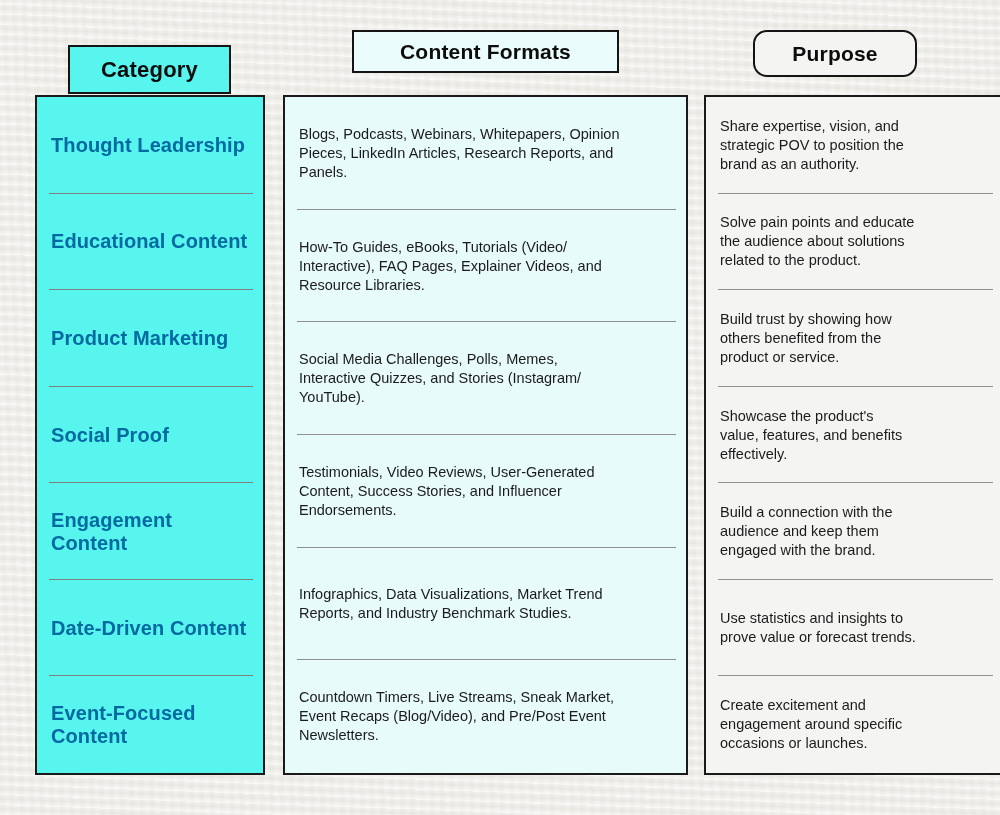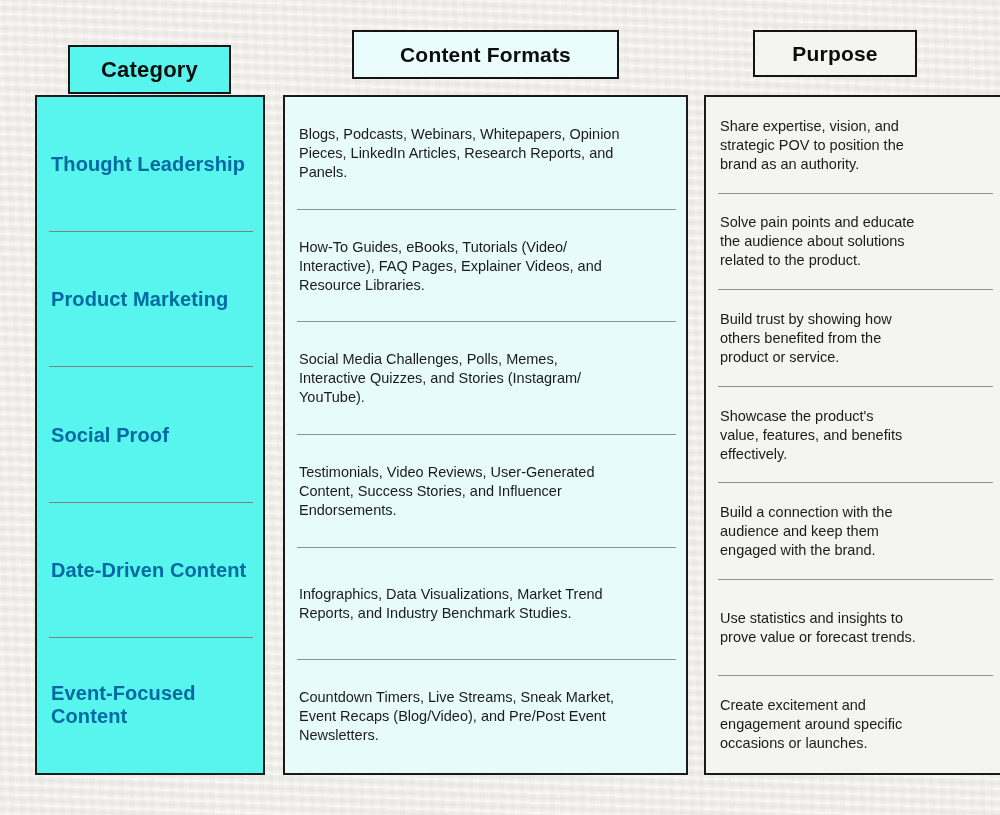--- a/index.html
+++ b/index.html
@@ -18,22 +18,22 @@
     position:absolute;
     box-sizing:border-box;
     display:flex;align-items:center;justify-content:center;
     border:2px solid #141414;
     font-weight:700;
     font-size:21px;
     letter-spacing:0.2px;
     color:#0c0c0c;
   }
   #hdr-category{left:68px;top:45px;width:163px;height:49px;background:#57f5ee;font-size:22px;}
-  #hdr-formats{left:352px;top:30px;width:267px;height:49px;background:#eafdfc;}
-  #hdr-purpose{left:753px;top:30px;width:164px;height:47px;background:#f4f4f3;}
+  #hdr-formats{left:352px;top:30px;width:267px;height:43px;background:#eafdfc;}
+  #hdr-purpose{left:753px;top:30px;width:164px;height:47px;background:#f4f4f3;border-radius:14px;}
 
   .body-col{
     position:absolute;
     top:95px;height:680px;
     box-sizing:border-box;
     border:2px solid #1a1a1a;
     display:flex;flex-direction:column;
   }
   #col-category{left:35px;width:230px;background:#57f5ee;}
   #col-formats{left:283px;width:405px;background:#e7fbfa;}
@@ -82,24 +82,30 @@
   </div>
   <div class="hdr" id="hdr-purpose">
     <span>Purpose</span>
   </div>
 
   <div class="body-col" id="col-category">
     <div class="row">
       <span class="cat-label">Thought Leadership</span>
     </div>
     <div class="row">
+      <span class="cat-label">Educational Content</span>
+    </div>
+    <div class="row">
       <span class="cat-label">Product Marketing</span>
     </div>
     <div class="row">
       <span class="cat-label">Social Proof</span>
+    </div>
+    <div class="row">
+      <span class="cat-label">Engagement Content</span>
     </div>
     <div class="row">
       <span class="cat-label">Date-Driven Content</span>
     </div>
     <div class="row">
       <span class="cat-label">Event-Focused Content</span>
     </div>
   </div>
 
   <div class="body-col" id="col-formats">

